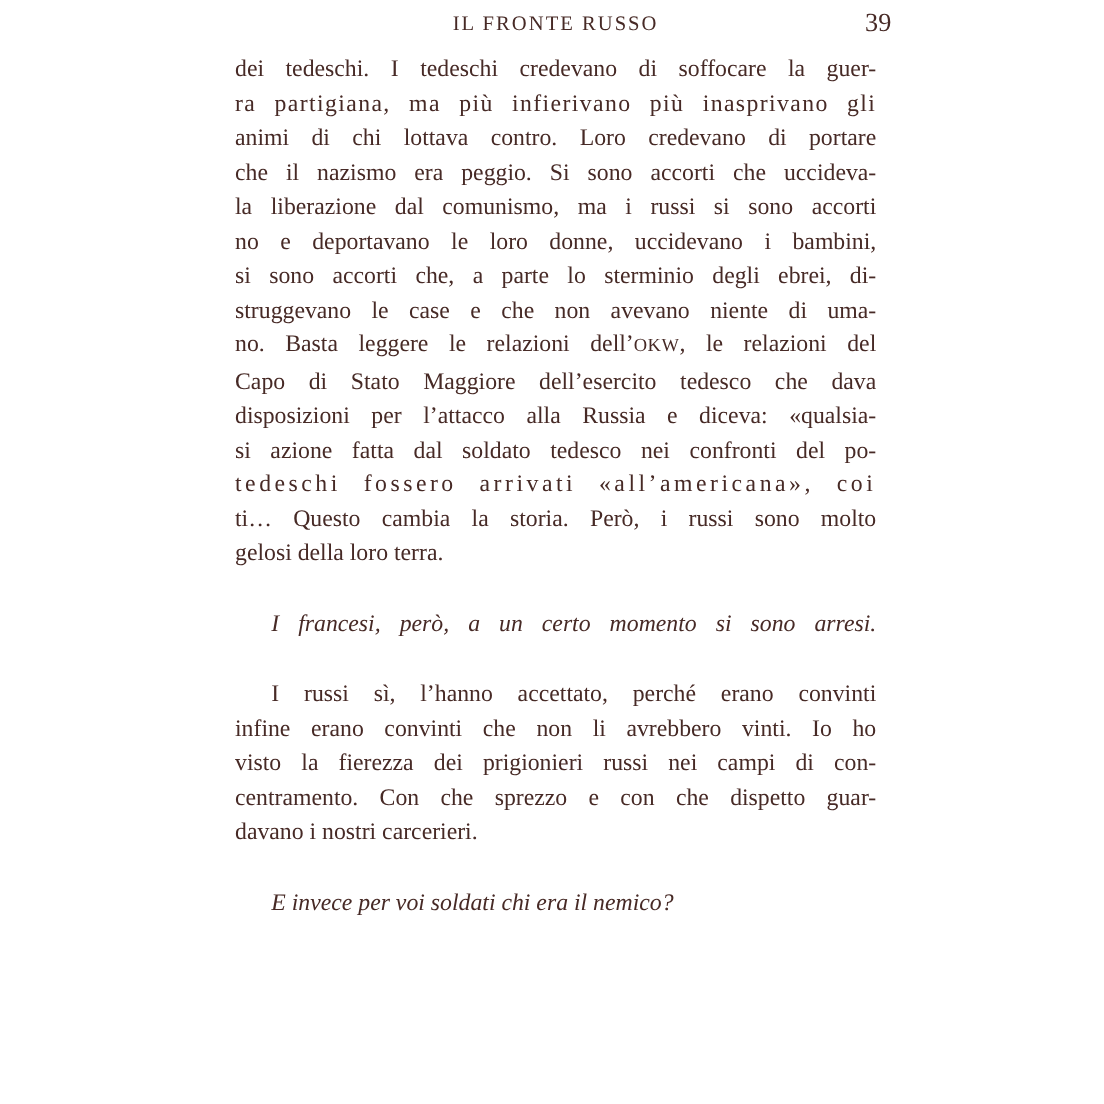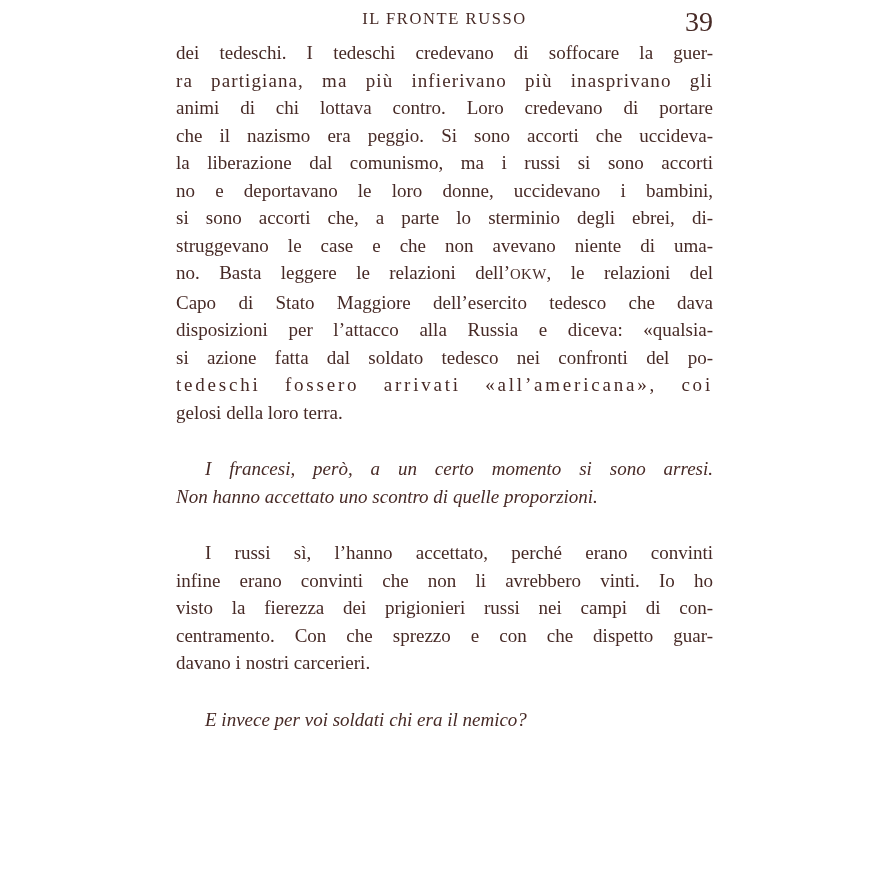--- a/index.html
+++ b/index.html
@@ -10,23 +10,23 @@
     background: #ffffff;
     color: #472a26;
     font-family: "Liberation Serif", "DejaVu Serif", serif;
   }
   .column { position: absolute; left: 176px; top: 6px; width: 537px; }
   .runhead { position: relative; height: 24px; }
   .runhead .title {
     position: absolute; left: 0; right: 0; top: 3px;
     text-align: center; font-size: 16.5px; letter-spacing: 1.6px;
   }
-  .runhead .pagenum { position: absolute; right: 0; top: 0; font-size: 28px; margin-left: 12px; }
+  .runhead .pagenum { position: absolute; right: 0; top: 0; font-size: 21px; margin-left: 12px; }
   .bodytext { margin-top: 9px; font-size: 19px; line-height: 27.5px; }
-  .para { margin: 0; }
+  .para { margin: 12px; }
   .para + .para { margin-top: 29px; }
   .line { text-align: justify; text-align-last: justify; }
   .line.last { text-align-last: left; }
   .indent .line:first-child { text-indent: 29px; }
   .italic { font-style: italic; }
   .tracked { letter-spacing: 2.8px; }
   .tracked2 { letter-spacing: 1.1px; }
   .sc { text-transform: uppercase; font-size: 0.78em; letter-spacing: 0.4px; }
 </style>
 </head>
@@ -49,26 +49,26 @@
         <div class="line">che il nazismo era peggio. Si sono accorti che uccideva-</div>
         <div class="line">la liberazione dal comunismo, ma i russi si sono accorti</div>
         <div class="line">no e deportavano le loro donne, uccidevano i bambini,</div>
         <div class="line">si sono accorti che, a parte lo sterminio degli ebrei, di-</div>
         <div class="line">struggevano le case e che non avevano niente di uma-</div>
         <div class="line"><span>no. Basta leggere le relazioni dell’</span><span class="sc">okw</span><span>, le relazioni del</span></div>
         <div class="line">Capo di Stato Maggiore dell’esercito tedesco che dava</div>
         <div class="line">disposizioni per l’attacco alla Russia e diceva: «qualsia-</div>
         <div class="line">si azione fatta dal soldato tedesco nei confronti del po-</div>
         <div class="line tracked">tedeschi fossero arrivati «all’americana», coi</div>
+        <div class="line">ti… Questo cambia la storia. Però, i russi sono molto</div>
         <div class="line last">gelosi della loro terra.</div>
       </div>
 
       <div class="para indent italic">
         <div class="line">I francesi, però, a un certo momento si sono arresi.</div>
-        <div class="line last">Non hanno accettato uno scontro di quelle proporzioni.</div>
       </div>
 
       <div class="para indent">
         <div class="line">I russi sì, l’hanno accettato, perché erano convinti</div>
         <div class="line">infine erano convinti che non li avrebbero vinti. Io ho</div>
         <div class="line">visto la fierezza dei prigionieri russi nei campi di con-</div>
         <div class="line">centramento. Con che sprezzo e con che dispetto guar-</div>
         <div class="line last">davano i nostri carcerieri.</div>
       </div>
 

